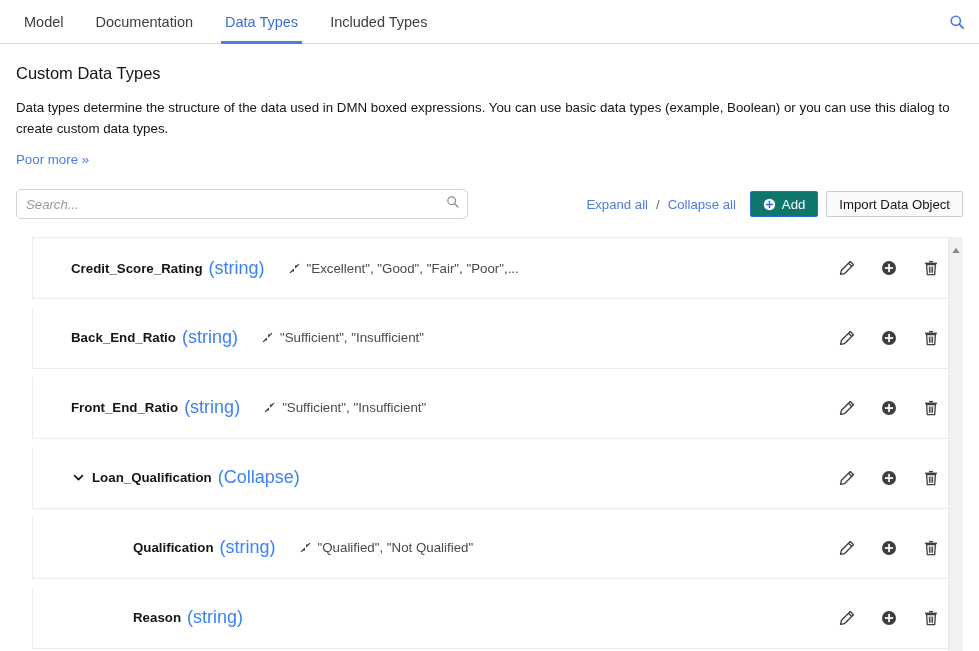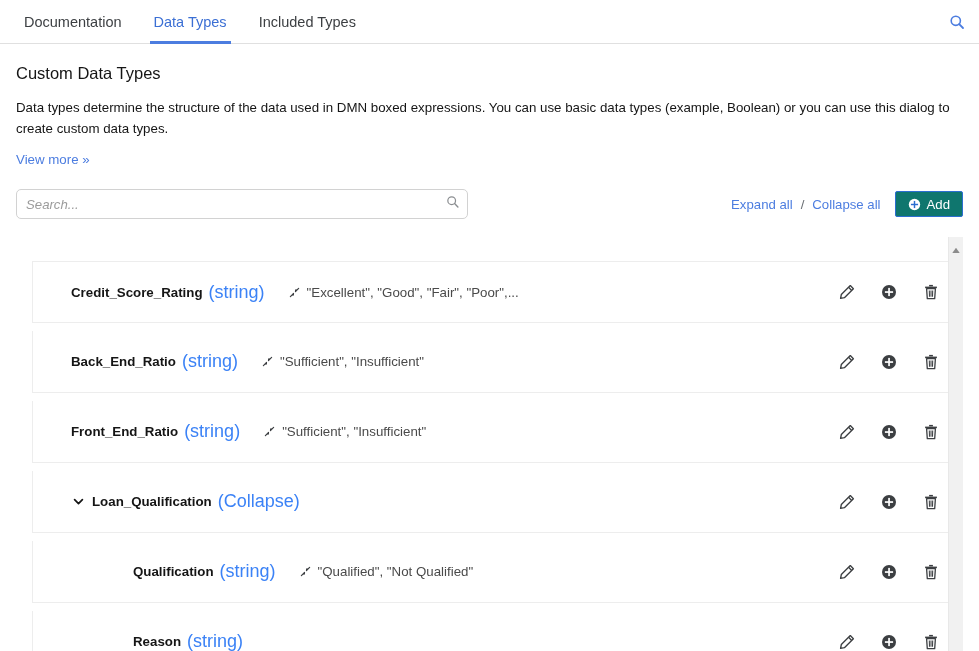--- a/index.html
+++ b/index.html
@@ -175,21 +175,21 @@
     position: relative;
     width: 931px;
     height: 62px;
     background: #ffffff;
     border: 1px solid #ededed;
     border-top: none;
     display: flex;
     align-items: center;
     margin-bottom: 8px;
   }
-  .row:first-child { border-top: 1px solid #ededed; margin-top: 24px; }
+  .row:first-child { border-top: 1px solid #ededed; }
   .row-inner {
     display: flex;
     align-items: center;
     flex: 1;
     min-width: 0;
   }
   .chev {
     width: 14px;
     display: inline-flex;
     align-items: center;
@@ -253,39 +253,40 @@
     position: absolute;
     top: 3px; left: 50%;
     transform: translateX(-50%);
   }
 </style>
 </head>
 <body>
 
 <div class="tabbar">
   <div id="tabs-host" style="display:flex;">
+      <div class="tab">Model</div>
       <div class="tab">Documentation</div>
       <div class="tab active">Data Types</div>
       <div class="tab">Included Types</div>
     </div>
   <div class="tabbar-search">
     <svg width="16" height="16" viewBox="0 0 16 16" aria-hidden="true">
       <circle cx="6.8" cy="6.8" r="4.6" fill="none" stroke="#4c7de0" stroke-width="1.6"></circle>
       <line x1="10.2" y1="10.2" x2="14" y2="14" stroke="#4c7de0" stroke-width="1.8" stroke-linecap="round"></line>
     </svg>
   </div>
 </div>
 
 <div class="page">
 
   <div class="page-title">Custom Data Types</div>
 
   <div class="page-desc">Data types determine the structure of the data used in DMN boxed expressions. You can use basic data types (example, Boolean) or you can use this dialog to create custom data types.</div>
 
-  <a class="view-more">View more »</a>
+  <a class="view-more">Poor more »</a>
 
   
   <div class="toolbar">
 
     <div class="search-wrap">
       <input class="search-input" type="text" placeholder="Search..." value="" style="">
       <span class="search-ico">
         <svg width="14" height="14" viewBox="0 0 16 16" aria-hidden="true">
           <circle cx="6.5" cy="6.5" r="4.4" fill="none" stroke="#8a8d90" stroke-width="1.4"></circle>
           <line x1="9.8" y1="9.8" x2="13.6" y2="13.6" stroke="#8a8d90" stroke-width="1.6" stroke-linecap="round"></line>
@@ -302,20 +303,21 @@
         <span style="display:inline-flex;">
           <svg width="13" height="13" viewBox="0 0 16 16" aria-hidden="true">
             <circle cx="8" cy="8" r="7" fill="#ffffff"></circle>
             <rect x="7.1" y="3.6" width="1.8" height="8.8" fill="#2b6ed0"></rect>
             <rect x="3.6" y="7.1" width="8.8" height="1.8" fill="#2b6ed0"></rect>
           </svg>
         </span>
         <span>Add</span>
       </button>
 
+      <button class="btn btn-secondary">Import Data Object</button>
     </div>
   </div>
 
   
   <div class="list-area">
     <div class="list" id="rows-host">
         <div class="row">
           <div class="row-inner lvl0">
             <span class="dt-name">Credit_Score_Rating</span>
             <span class="dt-type">(string)</span>

